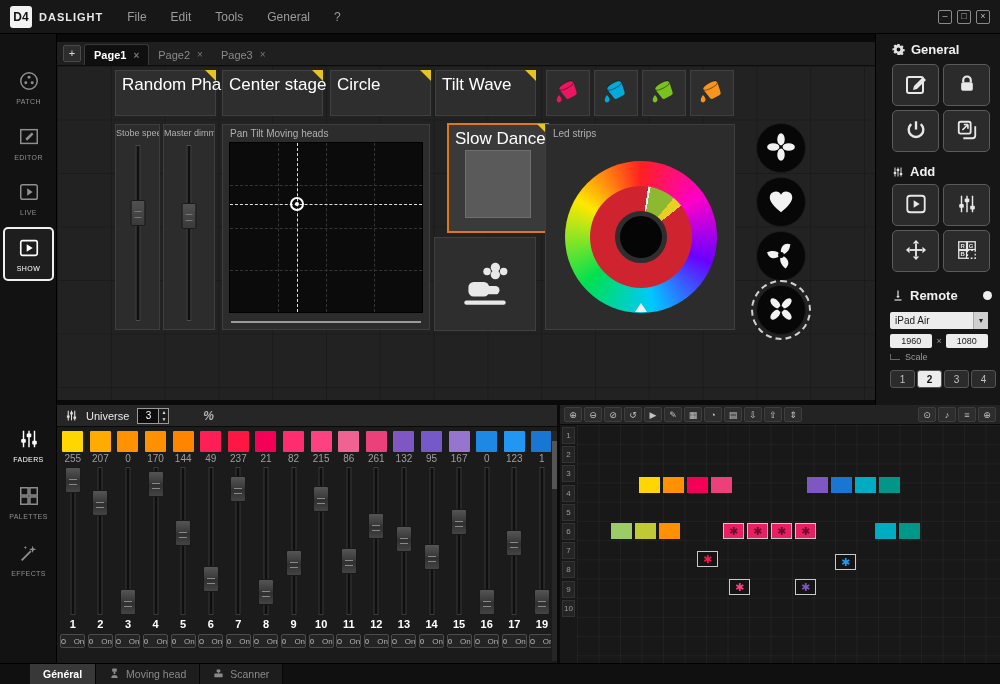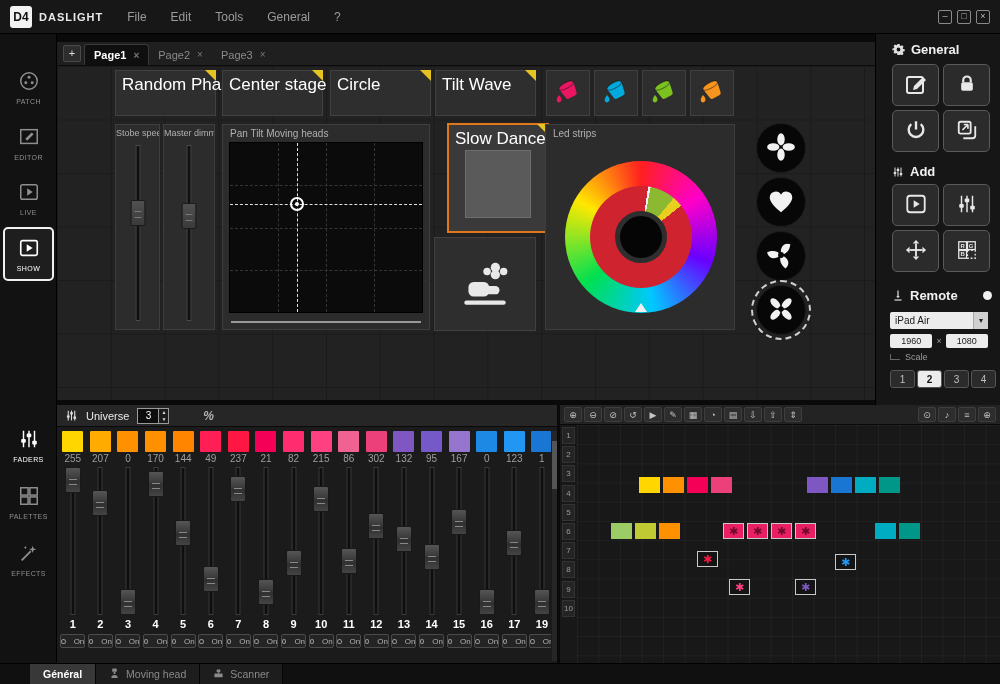--- a/index.html
+++ b/index.html
@@ -646,21 +646,21 @@
             <div class="ch-handle" style="top: 83px;"></div>
           </div>
           <div class="ch-num">11</div>
           <div class="onbtn">
             <span class="pwr"></span>
             <span>On</span>
           </div>
         </div>
         <div class="channel">
           <div class="ch-sq" style="background: rgb(236, 64, 122);"></div>
-          <div class="ch-val">302</div>
+          <div class="ch-val">261</div>
           <div class="ch-fader">
             <div class="ch-track"></div>
             <div class="ch-handle" style="top: 48px;"></div>
           </div>
           <div class="ch-num">12</div>
           <div class="onbtn">
             <span class="pwr"></span>
             <span>On</span>
           </div>
         </div>

